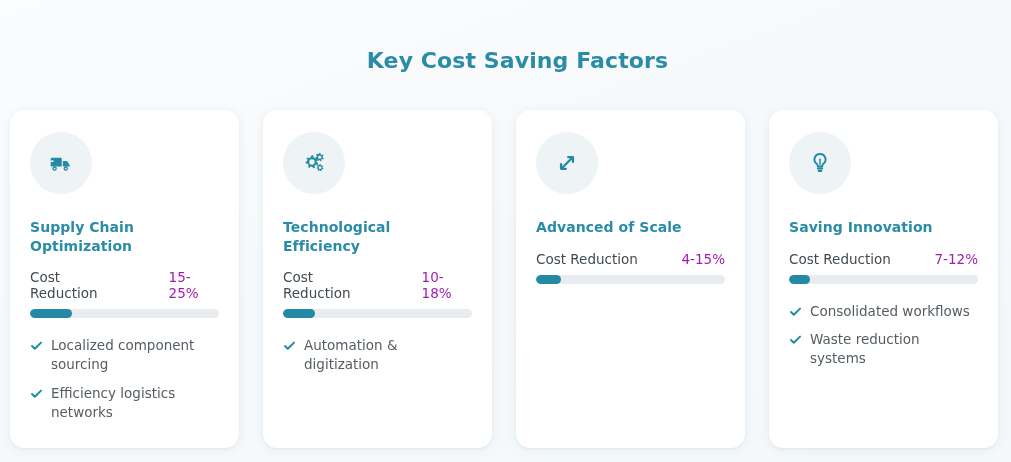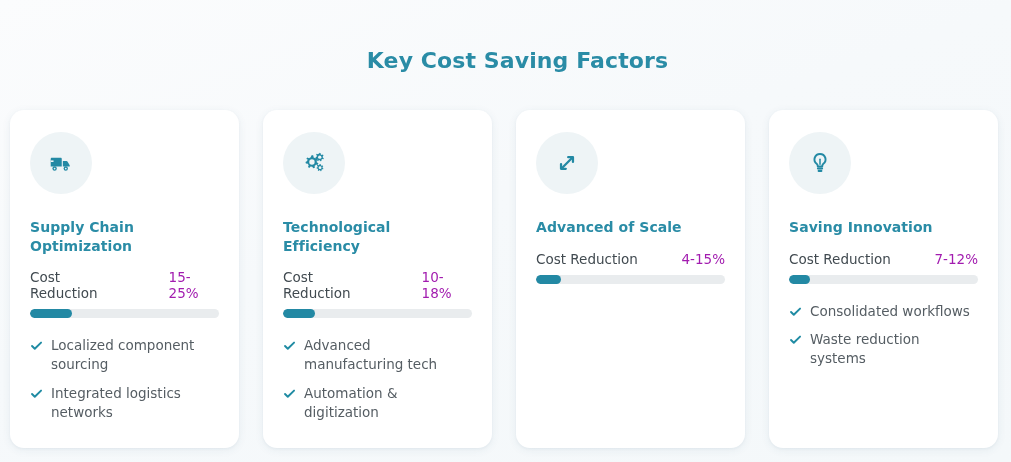--- a/index.html
+++ b/index.html
@@ -178,21 +178,21 @@
               </svg>
           </span>
           <span class="feature-text">Localized component sourcing</span>
         </li>
         <li class="feature">
           <span class="check-icon">
             <svg width="13" height="13" viewBox="0 0 16 16" fill="none" stroke="#1f8ba3" stroke-width="2.4" stroke-linecap="round" stroke-linejoin="round">
                 <path d="M2.5 8.6l3.4 3.4L13.6 4.4"></path>
               </svg>
           </span>
-          <span class="feature-text">Integrated logistics networks</span>
+          <span class="feature-text">Efficiency logistics networks</span>
         </li>
       </ul>
     </div>
 
     <div class="card">
       <div class="icon-badge">
         <svg width="26" height="26" viewBox="0 0 24 24" fill="#2389a4" aria-hidden="true">
           <path d="M9.1 6.3l.9-1.6 1.4.45.25 1.8c.5.17.96.43 1.35.77l1.72-.62.9 1.2-1.12 1.45c.12.5.14 1.02.06 1.52l1.5 1-.55 1.4-1.8-.1c-.3.42-.68.78-1.11 1.05l.2 1.8-1.44.5-1-1.5c-.5.06-1.02.02-1.5-.12l-1.2 1.35-1.2-.9.63-1.7c-.33-.4-.58-.85-.74-1.35l-1.8-.27-.4-1.45 1.6-.86c.02-.52.14-1.03.34-1.5L4.9 8.2l.83-1.25 1.7.63c.4-.33.86-.58 1.35-.75l.32-.53z"></path>
           <circle cx="10.1" cy="11.1" r="2.5" fill="#eef4f6"></circle>
           <path d="M16.6 3.5l.6-.95.95.35.1 1.15c.33.12.63.3.88.54l1.1-.4.55.8-.73.9c.08.32.1.66.05.98l.95.66-.36.9-1.15-.07c-.2.27-.45.5-.73.67l.12 1.15-.94.3-.63-.96c-.32.04-.65.02-.96-.07l-.78.86-.76-.57.4-1.1c-.2-.25-.36-.55-.46-.86l-1.15-.18-.25-.93 1.04-.54c.02-.34.1-.67.23-.96l-.72-.9.53-.8 1.1.4c.25-.2.53-.36.83-.47l.18-.7z"></path>
@@ -209,28 +209,20 @@
       <div class="progress-track">
         <div class="progress-fill" style="width: 17%;"></div>
       </div>
       <ul class="features">
         <li class="feature">
           <span class="check-icon">
             <svg width="13" height="13" viewBox="0 0 16 16" fill="none" stroke="#1f8ba3" stroke-width="2.4" stroke-linecap="round" stroke-linejoin="round">
                 <path d="M2.5 8.6l3.4 3.4L13.6 4.4"></path>
               </svg>
           </span>
-          <span class="feature-text">Advanced manufacturing tech</span>
-        </li>
-        <li class="feature">
-          <span class="check-icon">
-            <svg width="13" height="13" viewBox="0 0 16 16" fill="none" stroke="#1f8ba3" stroke-width="2.4" stroke-linecap="round" stroke-linejoin="round">
-                <path d="M2.5 8.6l3.4 3.4L13.6 4.4"></path>
-              </svg>
-          </span>
           <span class="feature-text">Automation &amp; digitization</span>
         </li>
       </ul>
     </div>
 
     <div class="card">
       <div class="icon-badge">
         <svg width="26" height="26" viewBox="0 0 24 24" fill="none" stroke="#2389a4" stroke-width="2.1" stroke-linecap="round" stroke-linejoin="round" aria-hidden="true">
           <path d="M7.2 16.8L16.8 7.2"></path>
           <path d="M13.1 6.6h4.4v4.4"></path>

